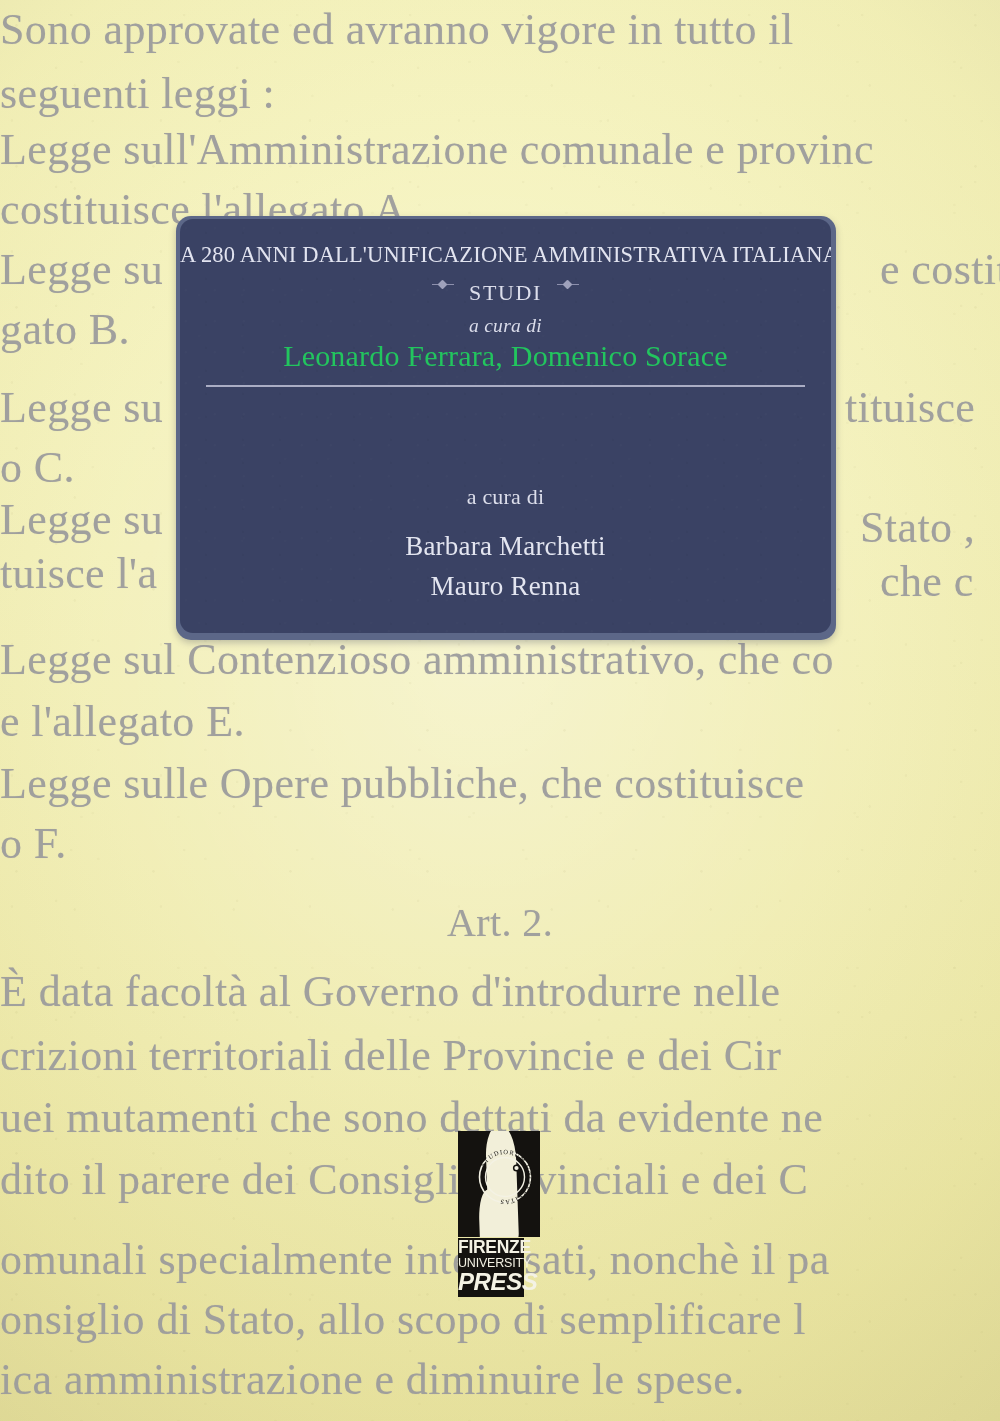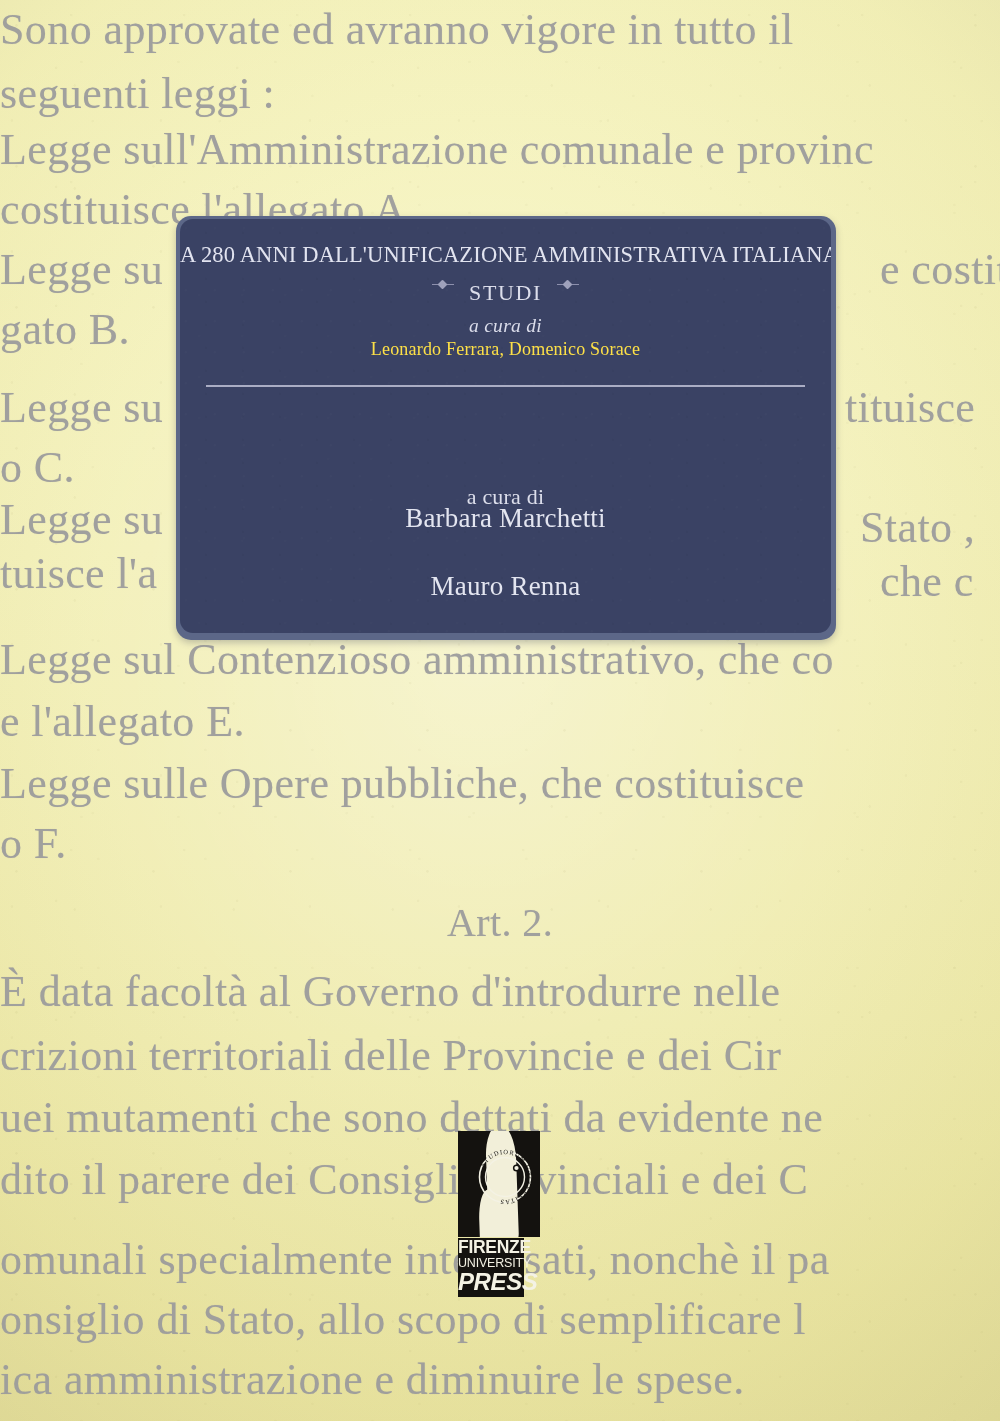--- a/index.html
+++ b/index.html
@@ -194,22 +194,22 @@
     left: 0; right: 0;
     font-style: italic;
     font-size: 19.5px;
     color: #dadcea;
     letter-spacing: .3px;
   }
   .editors-1 {
     position: absolute;
     top: 120px;
     left: 0; right: 0;
-    font-size: 18px;
-    color: #fde047;
+    font-size: 30px;
+    color: #22c55e;
     letter-spacing: .2px;
   }
 
   .divider {
     position: absolute;
     top: 166px;
     left: 26px;
     right: 26px;
     height: 1.6px;
     background: #b9bcd2;
@@ -234,21 +234,21 @@
     color: #dcdeeb;
     letter-spacing: .2px;
   }
   .ed-name {
     position: absolute;
     left: 0; right: 0;
     font-size: 27px;
     color: #e3e5f0;
     letter-spacing: .2px;
   }
-  .ed-name-1 { top: 284px; }
+  .ed-name-1 { top: 312px; }
   .ed-name-2 { top: 352px; }
 
   
   .logo-block {
     position: absolute;
     left: 458px;
     top: 1131px;
     width: 82px;
     z-index: 5;
   }

